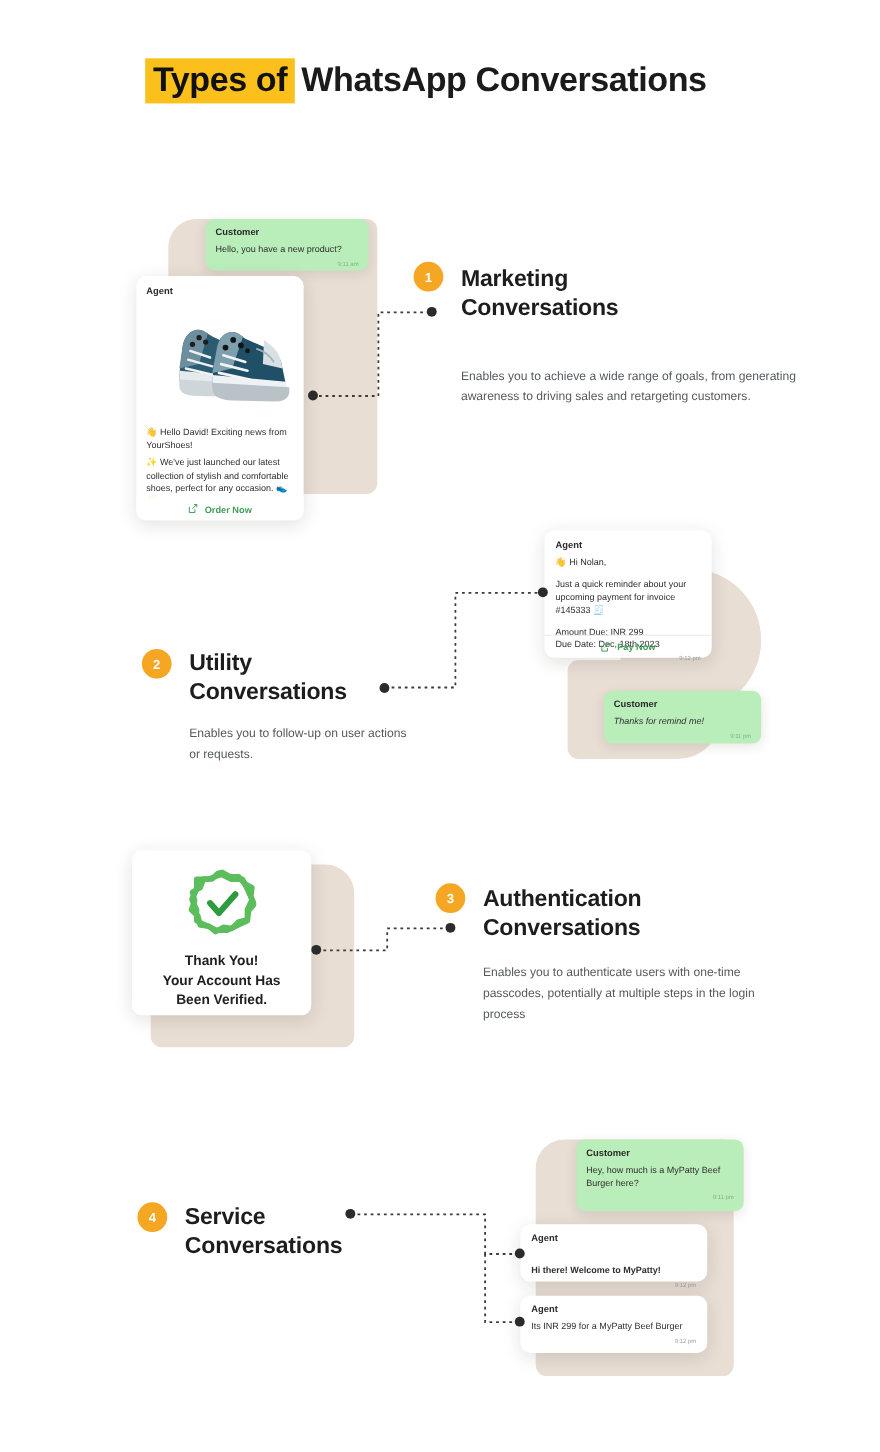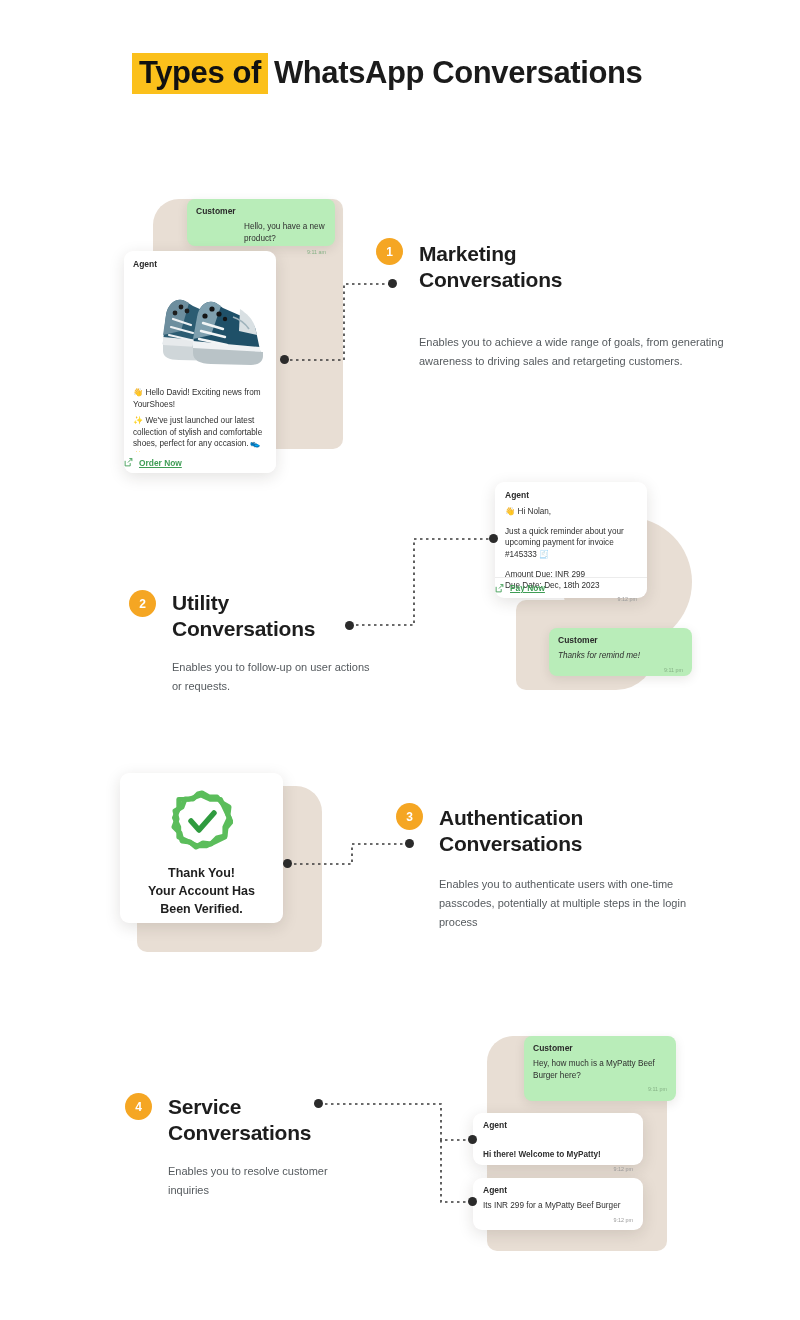--- a/index.html
+++ b/index.html
@@ -32,22 +32,22 @@
     position: absolute; background: #b9edb9; border-radius: 8px;
     box-shadow: 0 3px 11px rgba(40,30,20,0.10);
   }
   .who { font-size: 8.5px; font-weight: 700; color: #2a2a2a; }
   .msg { font-size: 8.2px; color: #2f2f2f; line-height: 1.42; }
   .time { font-size: 5.4px; color: #9a9a9a; text-align: right; display:block; }
   .time-g { font-size: 5.4px; color: #86b186; text-align: right; display:block; }
 
   .divider { height: 1px; background: #ececec; }
   .action {
-    display: flex; align-items: center; justify-content: flex-start; gap: 6px;
-    color: #3f9d55; font-size: 8.4px; font-weight: 600; text-decoration: underline;
+    display: flex; align-items: center; justify-content: center; gap: 6px;
+    color: #3f9d55; font-size: 8.4px; font-weight: 600;
   }
   .action svg { width: 9px; height: 9px; display: block; }
 
   
   .badge {
     position: absolute; width: 27px; height: 27px; border-radius: 50%;
     background: #F5A623; color: #fff; font-size: 12px; font-weight: 700;
     display: flex; align-items: center; justify-content: center;
   }
   .step-h {
@@ -77,21 +77,21 @@
 <div id="stage">
 
   <div class="title">
     <span class="hl">Types of</span><span class="rest">WhatsApp Conversations</span>
   </div>
 
   <div class="beige" style="left:153px; top:199px; width:190px; height:250px; border-radius:26px 10px 10px 10px;"></div>
 
   <div class="bubble-green" style="left:187px; top:199px; width:148px; height:47px; padding:7px 9px 4px 9px;">
     <div class="who">Customer</div>
-    <div class="msg" style="margin-top:5px;margin-left:48px;">Hello, you have a new product?</div>
+    <div class="msg" style="margin-top:5px;">Hello, you have a new product?</div>
     <span class="time-g" style="margin-top:5px;">9:11 am</span>
   </div>
 
   <div class="card" style="left:124px; top:251px; width:152px; height:222px; padding:8px 9px 0 9px;">
     <div class="who">Agent</div>
 
     <div class="shoe-wrap" style="left:9px; top:22px; width:134px; height:110px;">
       <svg width="134" height="110" viewBox="0 0 134 110">
         <rect x="0" y="0" width="134" height="110" fill="#ffffff"></rect>
 
@@ -246,15 +246,14 @@
   </svg>
   <div class="dot" style="left:314px; top:1099px;"></div>
   <div class="dot" style="left:468px; top:1135px;"></div>
   <div class="dot" style="left:468px; top:1197px;"></div>
 
   <div class="badge" style="left:125px; top:1093px;">4</div>
   <div class="step-h" style="left:168px; top:1094px; width:230px;">
     <span>Service</span><br>
     <span>Conversations</span>
   </div>
-  <div class="step-p" style="left:168px; top:1162px; width:190px;">Enables you to resolve customer inquiries</div>
 
 </div>
 
 </body></html>

